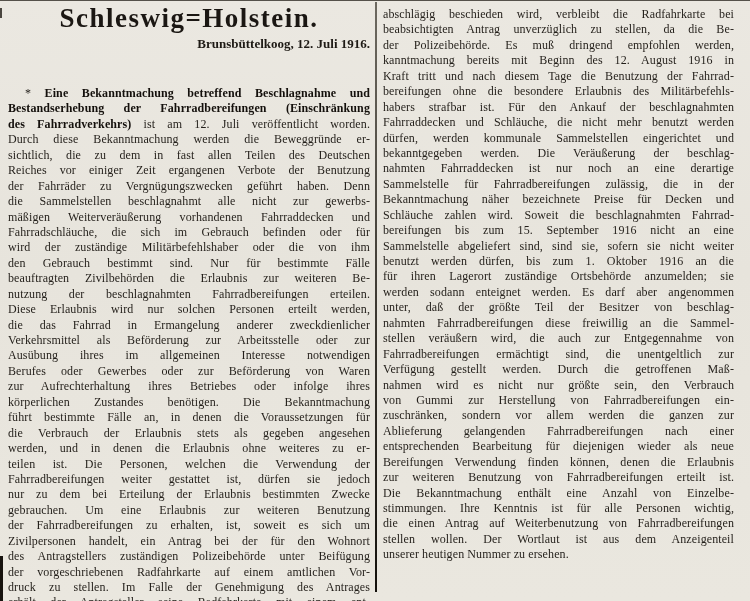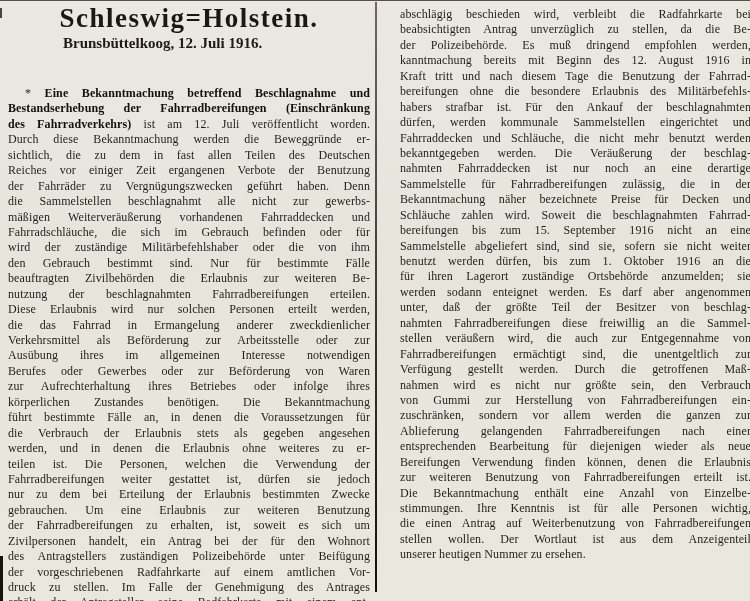--- a/index.html
+++ b/index.html
@@ -25,28 +25,28 @@
   }
   .edge-mark{
     position:absolute;left:0;top:556px;width:3px;height:45px;
     background:#17130e;
   }
   .edge-tick{
     position:absolute;left:0;top:8px;width:2px;height:10px;
     background:#4a463f;
   }
   .col-left{position:absolute;left:8px;top:3px;width:362px;}
-  .col-right{position:absolute;left:400px;top:7px;width:351px;}
+  .col-right{position:absolute;left:383px;top:7px;width:351px;}
   .title{
     font-size:27px;font-weight:bold;text-align:center;
     letter-spacing:1.5px;line-height:26px;margin:2px 0 4px 0;
     color:#1b1713;
   }
   .dateline{
-    font-size:15px;font-weight:bold;text-align:left;
+    font-size:13px;font-weight:bold;text-align:right;
     line-height:17px;margin:0 0 5px 55px;color:#1e1a15;
   }
   .line{
     font-size:12px;line-height:15.45px;height:15.45px;
     text-align:justify;text-align-last:justify;
     white-space:nowrap;overflow:hidden;
     letter-spacing:0.1px;
   }
   .line.last{text-align-last:left;}
   .line.indent{padding-left:17px;margin-top:34px;}
@@ -105,22 +105,22 @@
 
   <div class="col-right">
     <div>
         <div class="line">abschlägig beschieden wird, verbleibt die Radfahrkarte bei</div>
         <div class="line">beabsichtigten Antrag unverzüglich zu stellen, da die Be-</div>
         <div class="line">der Polizeibehörde.  Es muß dringend empfohlen werden,</div>
         <div class="line">kanntmachung bereits mit Beginn des 12. August 1916 in</div>
         <div class="line">Kraft tritt und nach diesem Tage die Benutzung der Fahrrad-</div>
         <div class="line">bereifungen ohne die besondere Erlaubnis des Militärbefehls-</div>
         <div class="line">habers strafbar ist.  Für den Ankauf der beschlagnahmten</div>
+        <div class="line">Fahrraddecken und Schläuche, die nicht mehr benutzt werden</div>
         <div class="line">dürfen, werden kommunale Sammelstellen eingerichtet und</div>
-        <div class="line">Fahrraddecken und Schläuche, die nicht mehr benutzt werden</div>
         <div class="line">bekanntgegeben werden.  Die Veräußerung der beschlag-</div>
         <div class="line">nahmten Fahrraddecken ist nur noch an eine derartige</div>
         <div class="line">Sammelstelle für Fahrradbereifungen zulässig, die in der</div>
         <div class="line">Bekanntmachung näher bezeichnete Preise für Decken und</div>
         <div class="line">Schläuche zahlen wird.  Soweit die beschlagnahmten Fahrrad-</div>
         <div class="line">bereifungen bis zum 15. September 1916 nicht an eine</div>
         <div class="line">Sammelstelle abgeliefert sind, sind sie, sofern sie nicht weiter</div>
         <div class="line">benutzt werden dürfen, bis zum 1. Oktober 1916 an die</div>
         <div class="line">für ihren Lagerort zuständige Ortsbehörde anzumelden; sie</div>
         <div class="line">werden sodann enteignet werden.  Es darf aber angenommen</div>

